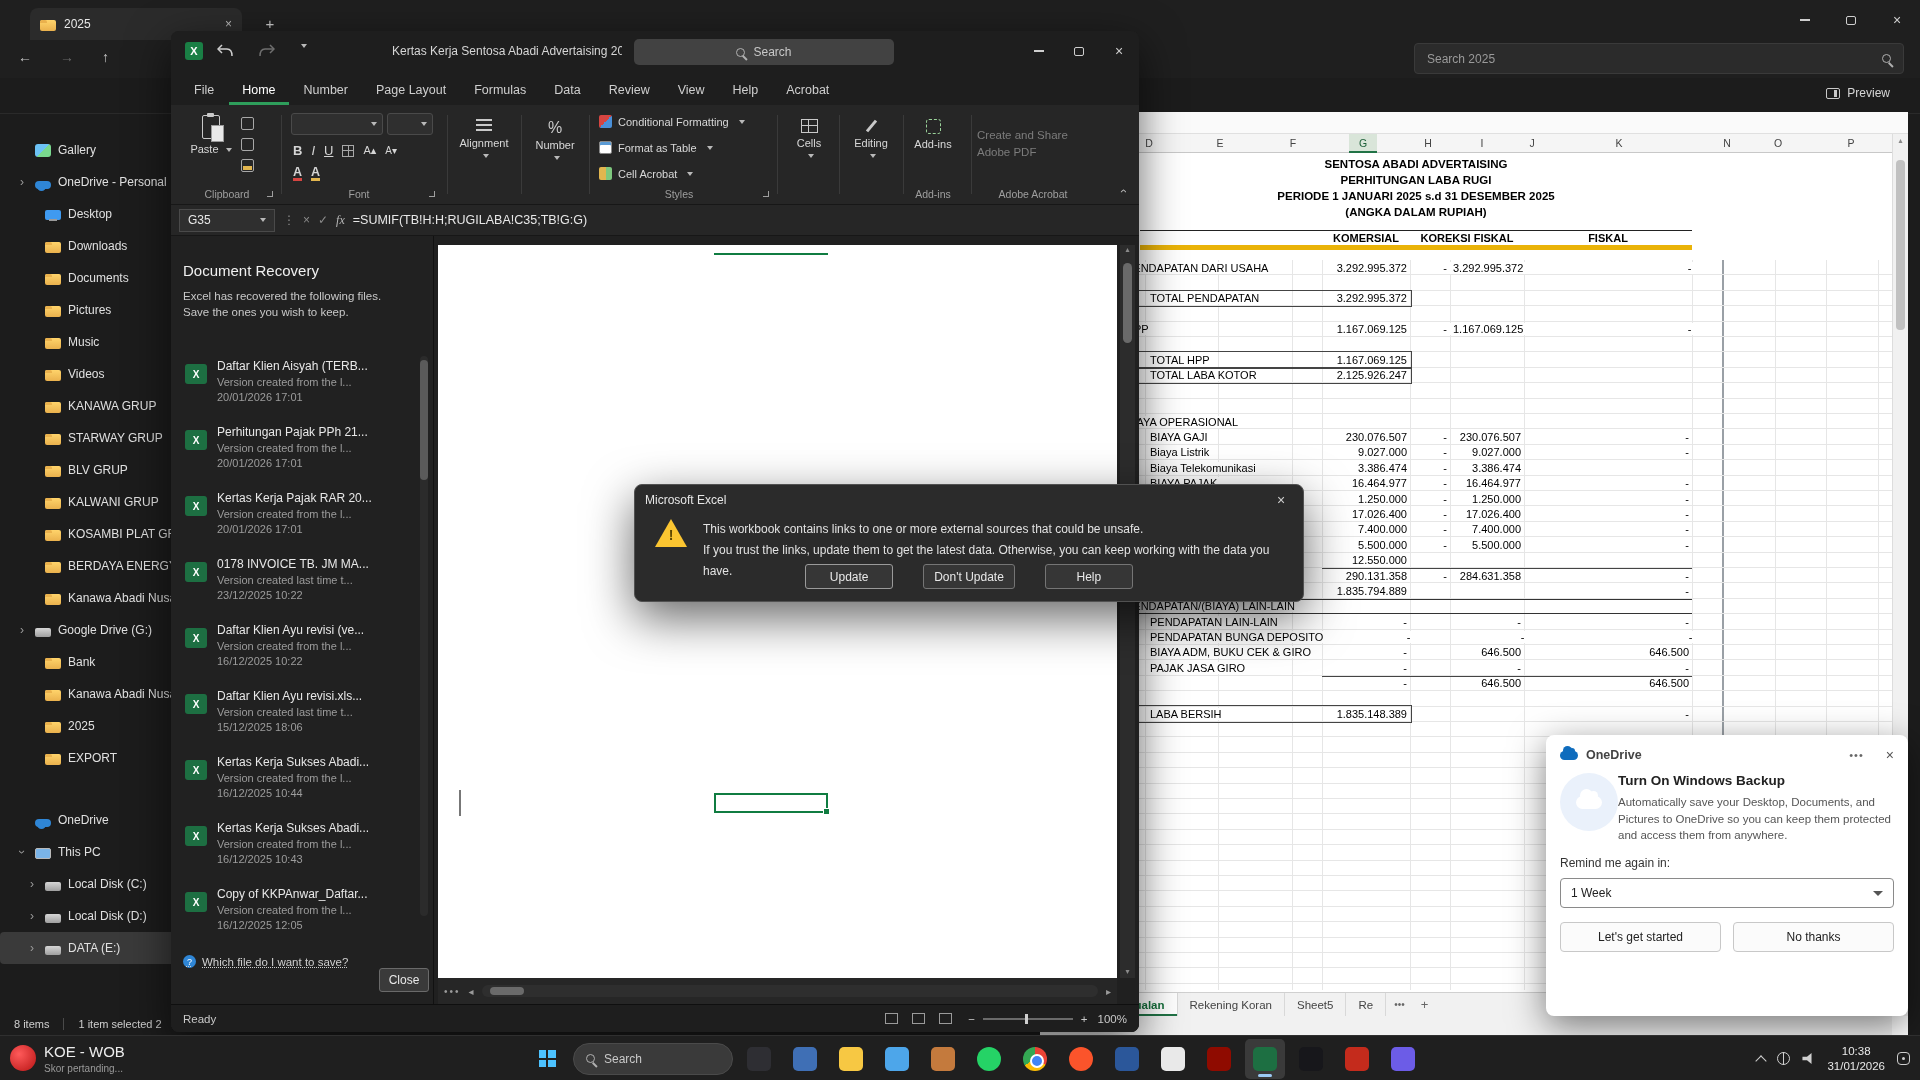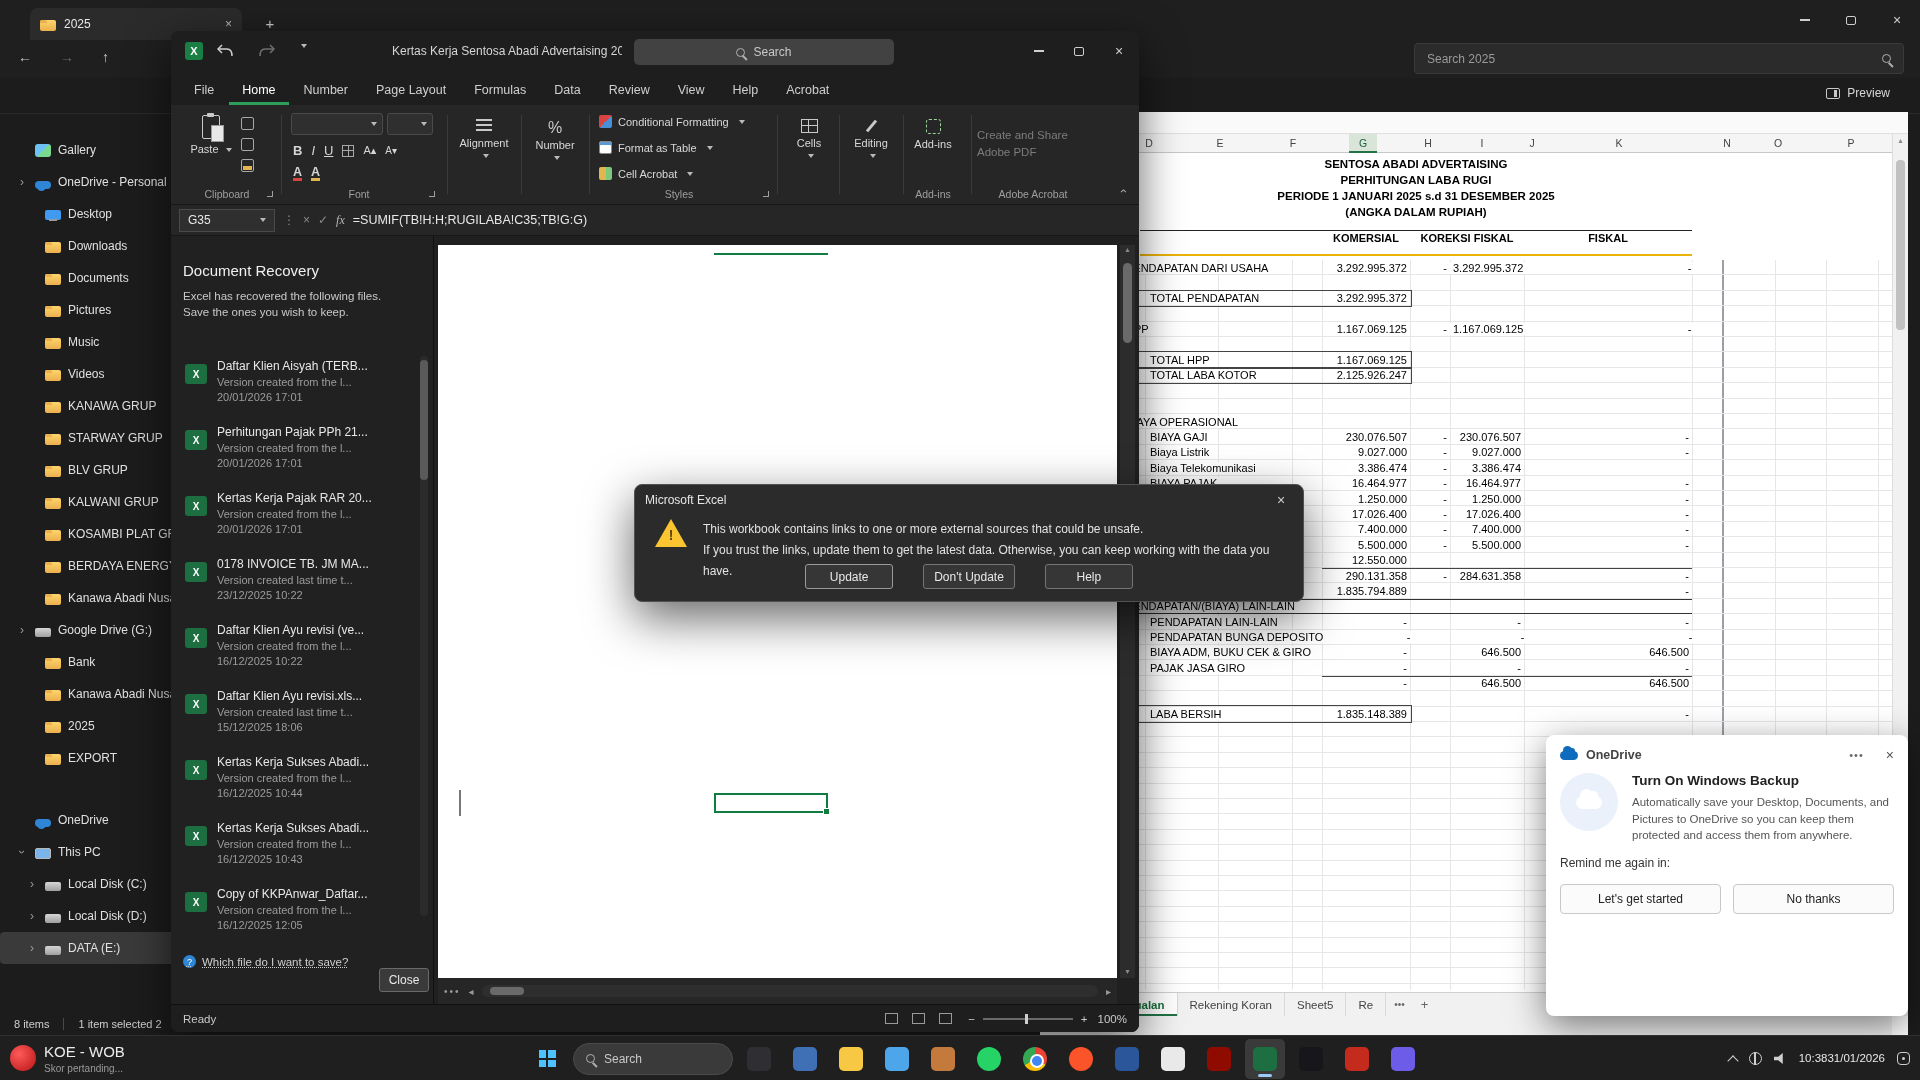--- a/index.html
+++ b/index.html
@@ -53,21 +53,21 @@
   .bwin{position:absolute;left:1040px;top:112px;width:868px;height:923px;background:#fff;color:#000}
   .b-top{position:absolute;top:0;left:0;right:0;height:22px;background:#fafafa;border-bottom:1px solid #e0e0e0}
   .b-colhead{position:absolute;top:22px;left:0;right:16px;height:19px;background:#f5f5f5;border-bottom:1px solid #c8c8c8}
   .colletter{position:absolute;top:0;height:19px;line-height:19px;font-size:10.5px;color:#444;width:28px;text-align:center;margin-left:-14px}
   .colletter:nth-of-type(1){left:109px}.colletter:nth-of-type(2){left:180px}.colletter:nth-of-type(3){left:253px}
   .colletter:nth-of-type(4){left:323px;background:#d9e5d9;border-bottom:2px solid #217346;color:#1c5f38}
   .colletter:nth-of-type(5){left:388px}.colletter:nth-of-type(6){left:442px}.colletter:nth-of-type(7){left:492px}
   .colletter:nth-of-type(8){left:579px}.colletter:nth-of-type(9){left:687px}.colletter:nth-of-type(10){left:738px}.colletter:nth-of-type(11){left:811px}
   .b-titles{position:absolute;left:100px;top:44px;width:552px;text-align:center}
   .b-title{height:16px;line-height:16px;font-weight:bold;font-size:11.5px;white-space:nowrap}
-  .b-band{position:absolute;left:100px;top:118px;width:552px;height:26px;border-top:1px solid #222;border-bottom:2px solid #eab308}
+  .b-band{position:absolute;left:100px;top:118px;width:552px;height:20px;border-top:1px solid #222;border-bottom:5px solid #eab308}
   .bh{position:absolute;top:0;font-weight:bold;font-size:11px;line-height:15px;text-align:center;white-space:nowrap}
   .bh1{left:182px;width:88px}.bh2{left:270px;width:114px}.bh3{left:384px;width:168px}
   .vg{position:absolute;top:148px;height:730px;width:1px;background:#e6e6e6}
   .vg.pb{width:2px;background:#9aa0a6}
   .b-rows{position:absolute;left:0;top:148px;right:16px;height:730px;background:repeating-linear-gradient(to bottom,transparent 0,transparent 14.4px,#e6e6e6 14.4px,#e6e6e6 15.4px)}
   .srow{display:flex;height:15.4px;align-items:center;font-size:11px;color:#000;position:relative}
   .sb{font-weight:normal}
   .cl{flex:0 0 282px;white-space:nowrap}
   .clt{background:#fff;padding:0 2px;white-space:nowrap;display:inline-block}
   .v-b{margin-left:84px}.v-c{margin-left:108px}
@@ -182,21 +182,21 @@
 
   
   .od{position:absolute;left:1546px;top:735px;width:362px;height:281px;background:#fff;border-radius:8px;box-shadow:0 10px 36px rgba(0,0,0,.5);color:#222}
   .od-head{display:flex;align-items:center;gap:8px;padding:12px 14px 6px}
   .od-name{font-size:12.5px;font-weight:bold;color:#444}
   .cloud{width:18px;height:9px;background:#0f6cbd;border-radius:8px;position:relative;display:inline-block}
   .cloud::before{content:"";position:absolute;left:3px;top:-5px;width:9px;height:9px;background:inherit;border-radius:50%}
   .cloud::after{content:"";position:absolute;left:9px;top:-3px;width:6px;height:6px;background:inherit;border-radius:50%}
   .od-dots{margin-left:auto;color:#666;font-size:11px;letter-spacing:1px}
   .od-x{margin-left:14px;color:#555;font-size:14px}
-  .od-main{display:flex;padding:4px 16px 0 14px;gap:14px}
+  .od-main{display:flex;padding:4px 16px 0 14px;}
   .od-art{width:58px;height:58px;border-radius:50%;background:#eaf1fb;flex:0 0 58px;display:grid;place-items:center}
   .od-art .cloud{background:#fff;width:26px;height:13px}
   .od-art .cloud::before{width:13px;height:13px;top:-7px;left:4px}
   .od-art .cloud::after{width:9px;height:9px;top:-5px;left:13px}
   .od-h{font-size:13.5px;font-weight:bold;margin-bottom:6px}
   .od-p{font-size:11.5px;color:#555;line-height:1.45}
   .od-remind{padding:12px 14px 0;font-size:12px;color:#333}
   .od-select{margin:8px 14px 0;height:30px;border:1px solid #8a8a8a;border-radius:4px;display:flex;align-items:center;padding:0 10px;font-size:12px;color:#222}
   .caret-dn{margin-left:auto;width:0;height:0;border-left:5px solid transparent;border-right:5px solid transparent;border-top:5px solid #555}
   .od-btns{display:flex;gap:12px;padding:14px}
@@ -218,21 +218,21 @@
   .app-active::after{content:"";position:absolute;bottom:2px;left:13px;right:13px;height:3px;border-radius:2px;background:#9ccaf5}
   .tile{width:24px;height:24px;border-radius:5px}
   .tile-circle{border-radius:50%}
   .tile-chrome{background:conic-gradient(#ea4335 0 33%,#fbbc05 33% 66%,#34a853 66% 100%) !important;position:relative}
   .tile-chrome::after{content:"";position:absolute;left:7px;top:7px;width:10px;height:10px;border-radius:50%;background:#4285f4;border:2px solid #fff}
   .tb-tray{position:absolute;right:10px;top:0;height:45px;display:flex;align-items:center;gap:12px}
   .chev-up{width:8px;height:8px;border-left:1.6px solid #cfcfcf;border-top:1.6px solid #cfcfcf;transform:rotate(45deg);margin-top:4px}
   .globe{width:13px;height:13px;border:1.5px solid #cfcfcf;border-radius:50%;position:relative}
   .globe::after{content:"";position:absolute;left:4.5px;top:-1px;bottom:-1px;width:1.5px;background:#cfcfcf}
   .vol{width:13px;height:11px;background:#cfcfcf;clip-path:polygon(0 35%,35% 35%,70% 0,70% 100%,35% 65%,0 65%)}
-  .tb-clock{display:flex;flex-direction:row;align-items:center;color:#e8e8e8;font-size:11.5px;line-height:1.3}
+  .tb-clock{display:flex;flex-direction:column;align-items:center;color:#e8e8e8;font-size:11.5px;line-height:1.3}
   .bell{width:13px;height:13px;border:1.5px solid #cfcfcf;border-radius:4px;position:relative}
   .bell::after{content:"";position:absolute;left:4px;top:4px;width:3px;height:3px;border-radius:50%;background:#cfcfcf}
 </style>
 </head>
 <body>
 
 <div class="screen">
 
   <div class="explorer">
     <div class="exp-tabbar">
@@ -1297,20 +1297,24 @@
     <div class="od-main">
       <div class="od-art">
           <span class="cloud"></span>
         </div>
       <div>
         <div class="od-h">Turn On Windows Backup</div>
         <div class="od-p">Automatically save your Desktop, Documents, and Pictures to OneDrive so you can keep them protected and access them from anywhere.</div>
       </div>
     </div>
     <div class="od-remind">Remind me again in:</div>
+    <div class="od-select">
+      <span>1 Week</span>
+      <i class="caret-dn"></i>
+    </div>
     <div class="od-btns">
       <button>Let's get started</button>
       <button>No thanks</button>
     </div>
   </div>
 
   <div class="tb">
     <div class="tb-widget">
       <span class="tw-ico"></span>
       <span>

